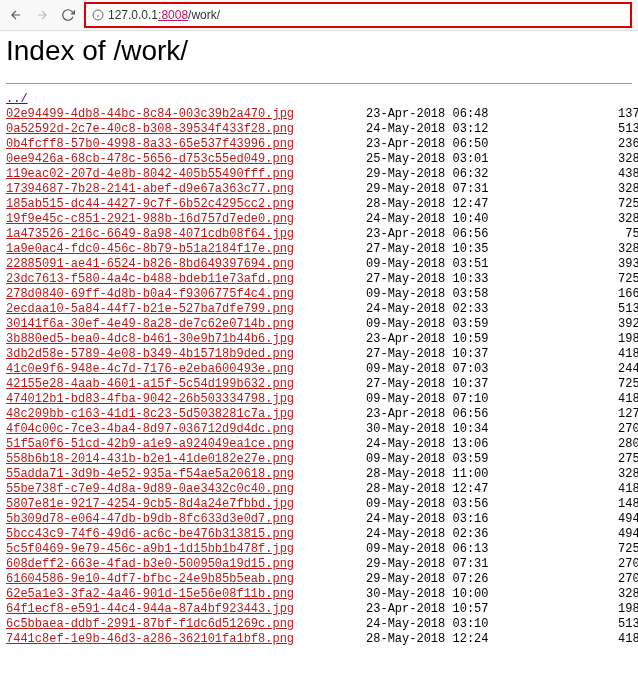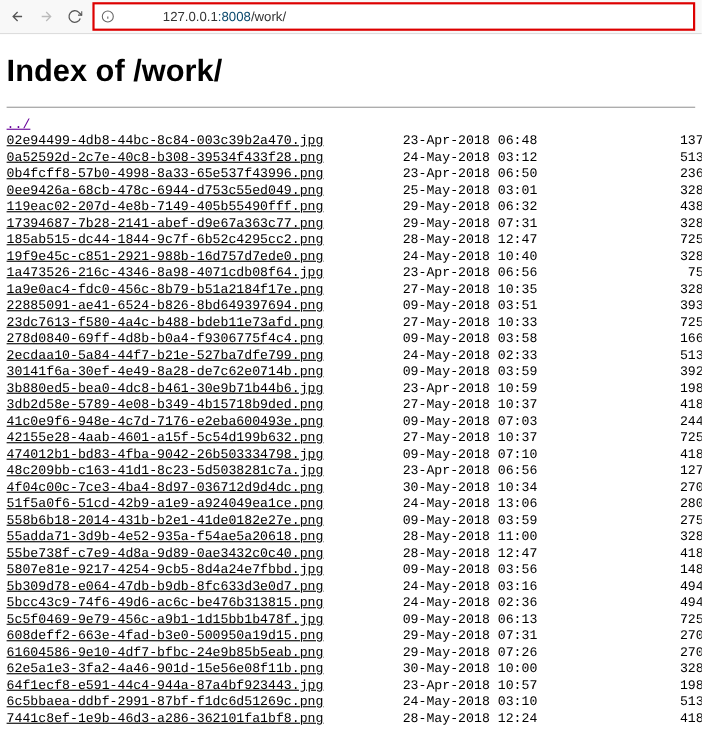--- a/index.html
+++ b/index.html
@@ -45,46 +45,46 @@
     font-size: 12px;
     color: #444;
     gap: 4px;
   }
   .url-info-icon {
     color: #666;
     display: flex;
     align-items: center;
     justify-content: center;
   }
-  .url-host { color: #333; margin-left: 40px; }
-  .url-port { color: #0c4a6e; }
+  .url-host { color: #333; }
+  .url-port { color: #be185d; text-decoration: underline; }
   .url-path { color: #333; }
   .page {
     padding: 2px 6px 0 6px;
   }
   h1 {
     font-family: Arial, Helvetica, sans-serif;
-    font-weight: bold;
+    font-weight: normal;
     font-size: 28px;
-    margin: 16px 0 16px 0;
+    margin: 2px 0 16px 0;
   }
   hr {
     border: none;
     border-top: 1px solid #999;
     margin: 0 0 8px 0;
   }
   pre.listing {
     font-family: "Courier New", monospace;
     font-size: 12px;
     line-height: 15px;
     margin: 0;
     white-space: pre;
   }
   pre.listing a {
-    color: #000000;
+    color: #b91c1c;
     text-decoration: underline;
   }
   pre.listing a.parent {
     color: #609;
   }
 </style>
 </head>
 <body>
 
 <div class="toolbar">
@@ -118,26 +118,26 @@
   </div>
 </div>
 
 <div class="page">
   <h1><span>Index of </span><span>/work/</span></h1>
   <hr>
   <pre class="listing" id="listing"><a href="#" class="parent">../</a>
 <a href="#">02e94499-4db8-44bc-8c84-003c39b2a470.jpg</a>          23-Apr-2018 06:48                  13733
 <a href="#">0a52592d-2c7e-40c8-b308-39534f433f28.png</a>          24-May-2018 03:12                  51377
 <a href="#">0b4fcff8-57b0-4998-8a33-65e537f43996.png</a>          23-Apr-2018 06:50                  23613
-<a href="#">0ee9426a-68cb-478c-6944-d753c55ed049.png</a>          25-May-2018 03:01                  32877
-<a href="#">119eac02-207d-4e8b-7149-405b55490fff.png</a>          29-May-2018 06:32                  43828
+<a href="#">0ee9426a-68cb-478c-5656-d753c55ed049.png</a>          25-May-2018 03:01                  32877
+<a href="#">119eac02-207d-4e8b-8042-405b55490fff.png</a>          29-May-2018 06:32                  43828
 <a href="#">17394687-7b28-2141-abef-d9e67a363c77.png</a>          29-May-2018 07:31                  32877
-<a href="#">185ab515-dc44-1844-9c7f-6b52c4295cc2.png</a>          28-May-2018 12:47                  72557
+<a href="#">185ab515-dc44-4427-9c7f-6b52c4295cc2.png</a>          28-May-2018 12:47                  72557
 <a href="#">19f9e45c-c851-2921-988b-16d757d7ede0.png</a>          24-May-2018 10:40                  32877
-<a href="#">1a473526-216c-4346-8a98-4071cdb08f64.jpg</a>          23-Apr-2018 06:56                   7526
+<a href="#">1a473526-216c-6649-8a98-4071cdb08f64.jpg</a>          23-Apr-2018 06:56                   7526
 <a href="#">1a9e0ac4-fdc0-456c-8b79-b51a2184f17e.png</a>          27-May-2018 10:35                  32877
 <a href="#">22885091-ae41-6524-b826-8bd649397694.png</a>          09-May-2018 03:51                  39377
 <a href="#">23dc7613-f580-4a4c-b488-bdeb11e73afd.png</a>          27-May-2018 10:33                  72557
 <a href="#">278d0840-69ff-4d8b-b0a4-f9306775f4c4.png</a>          09-May-2018 03:58                  16608
 <a href="#">2ecdaa10-5a84-44f7-b21e-527ba7dfe799.png</a>          24-May-2018 02:33                  51377
 <a href="#">30141f6a-30ef-4e49-8a28-de7c62e0714b.png</a>          09-May-2018 03:59                  39278
 <a href="#">3b880ed5-bea0-4dc8-b461-30e9b71b44b6.jpg</a>          23-Apr-2018 10:59                  19847
 <a href="#">3db2d58e-5789-4e08-b349-4b15718b9ded.png</a>          27-May-2018 10:37                  41899
 <a href="#">41c0e9f6-948e-4c7d-7176-e2eba600493e.png</a>          09-May-2018 07:03                  24407
 <a href="#">42155e28-4aab-4601-a15f-5c54d199b632.png</a>          27-May-2018 10:37                  72557

